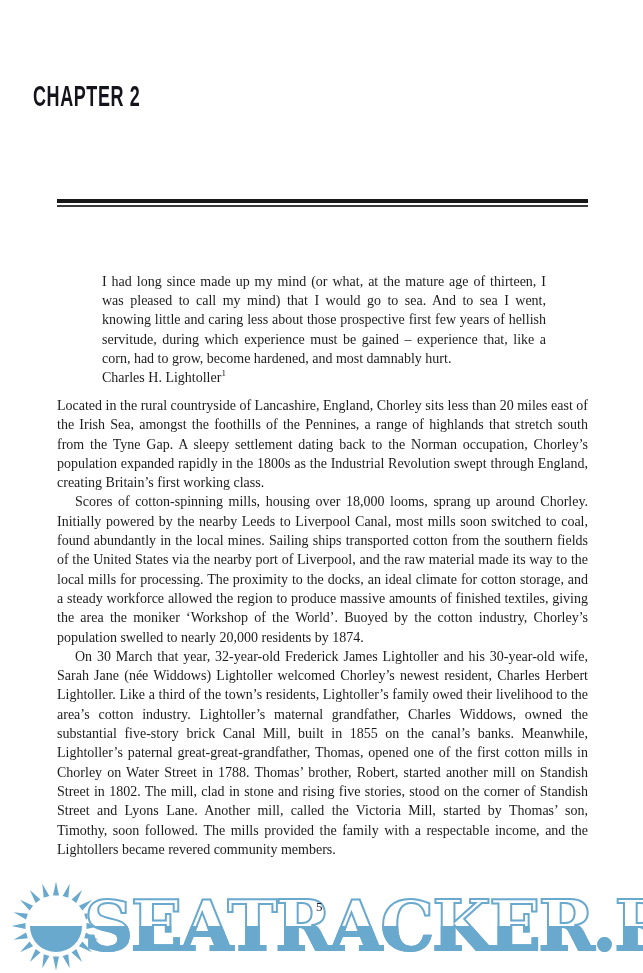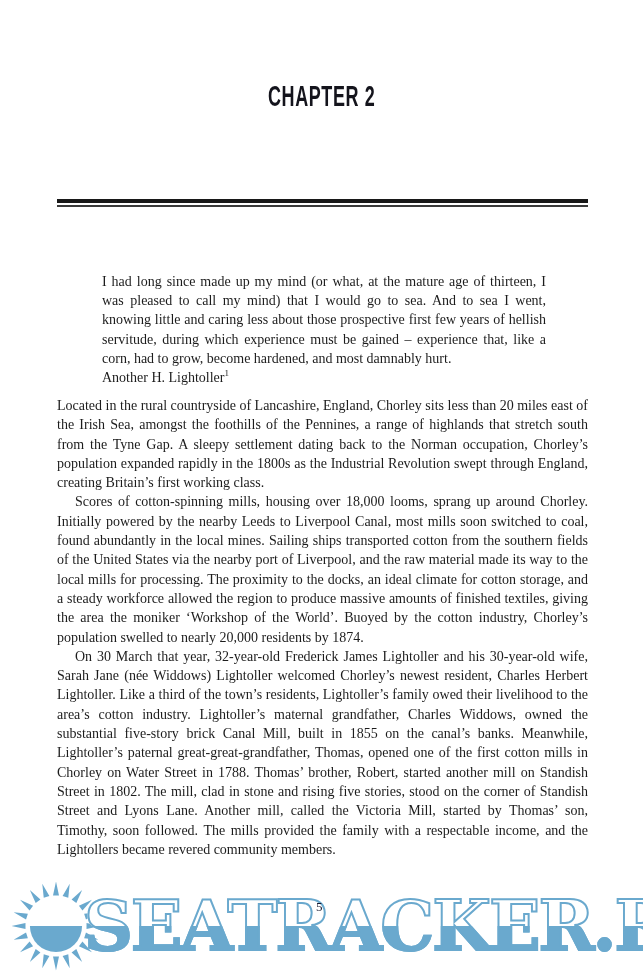--- a/index.html
+++ b/index.html
@@ -6,21 +6,21 @@
   .page{
     position:relative;
     width:643px;height:973px;
     background:#ffffff;
     overflow:hidden;
     font-family:"Liberation Serif", serif;
     color:#1c1c1c;
     margin:0 auto;
   }
   
-  .chapter-label-row{position:absolute;top:80px;left:0;width:100%;text-align:center;}
+  .chapter-label-row{position:absolute;top:80px;left:0;width:100%;}
   .chapter-label{
     display:inline-block;
     font-family:"Liberation Sans", sans-serif;
     font-weight:700;
     font-size:29px;
     letter-spacing:1px;
     color:#14141c;
     transform:scaleX(0.62);
     transform-origin:center;
     white-space:nowrap;
@@ -91,21 +91,21 @@
 
   <div class="chapter-label-row">
     <span class="chapter-label">CHAPTER 2</span>
   </div>
 
 
   <div class="double-rule"></div>
 
   <blockquote class="epigraph">
     <p>I had long since made up my mind (or what, at the mature age of thirteen, I was pleased to call my mind) that I would go to sea. And to sea I went, knowing little and caring less about those prospective first few years of hellish servitude, during which experience must be gained – experience that, like a corn, had to grow, become hardened, and most damnably hurt.</p>
-    <p class="attribution"><span>Another H. Lightoller</span><sup>1</sup></p>
+    <p class="attribution"><span>Charles H. Lightoller</span><sup>1</sup></p>
   </blockquote>
 
   <div class="body-text">
     <p>Located in the rural countryside of Lancashire, England, Chorley sits less than 20 miles east of the Irish Sea, amongst the foothills of the Pennines, a range of highlands that stretch south from the Tyne Gap. A sleepy settlement dating back to the Norman occupation, Chorley’s population expanded rapidly in the 1800s as the Industrial Revolution swept through England, creating Britain’s first working class.</p>
     <p class="indent">Scores of cotton-spinning mills, housing over 18,000 looms, sprang up around Chorley. Initially powered by the nearby Leeds to Liverpool Canal, most mills soon switched to coal, found abundantly in the local mines. Sailing ships transported cotton from the southern fields of the United States via the nearby port of Liverpool, and the raw material made its way to the local mills for processing. The proximity to the docks, an ideal climate for cotton storage, and a steady workforce allowed the region to produce massive amounts of finished textiles, giving the area the moniker ‘Workshop of the World’. Buoyed by the cotton industry, Chorley’s population swelled to nearly 20,000 residents by 1874.</p>
     <p class="indent">On 30 March that year, 32-year-old Frederick James Lightoller and his 30-year-old wife, Sarah Jane (née Widdows) Lightoller welcomed Chorley’s newest resident, Charles Herbert Lightoller. Like a third of the town’s residents, Lightoller’s family owed their livelihood to the area’s cotton industry. Lightoller’s maternal grandfather, Charles Widdows, owned the substantial five-story brick Canal Mill, built in 1855 on the canal’s banks. Meanwhile, Lightoller’s paternal great-great-grandfather, Thomas, opened one of the first cotton mills in Chorley on Water Street in 1788. Thomas’ brother, Robert, started another mill on Standish Street in 1802. The mill, clad in stone and rising five stories, stood on the corner of Standish Street and Lyons Lane. Another mill, called the Victoria Mill, started by Thomas’ son, Timothy, soon followed. The mills provided the family with a respectable income, and the Lightollers became revered community members.</p>
   </div>
 
   <div class="page-number">5</div>
 

